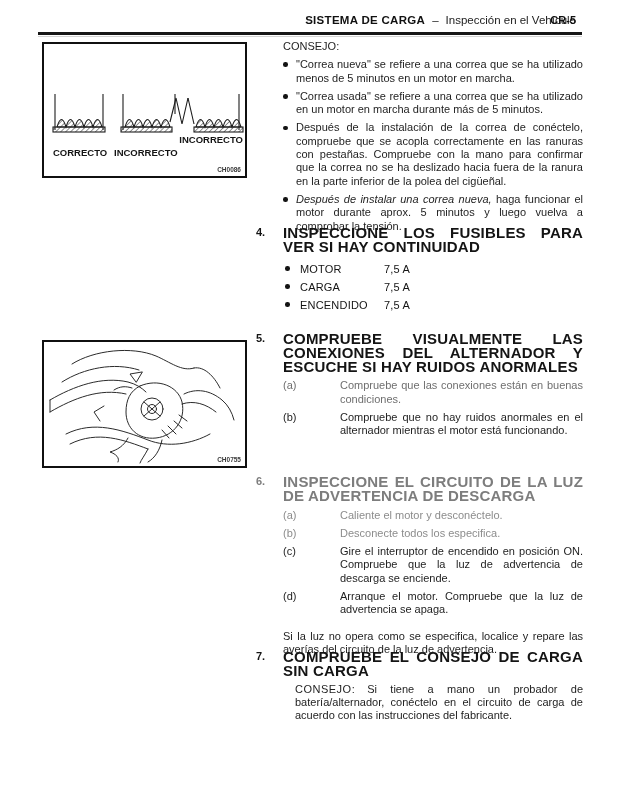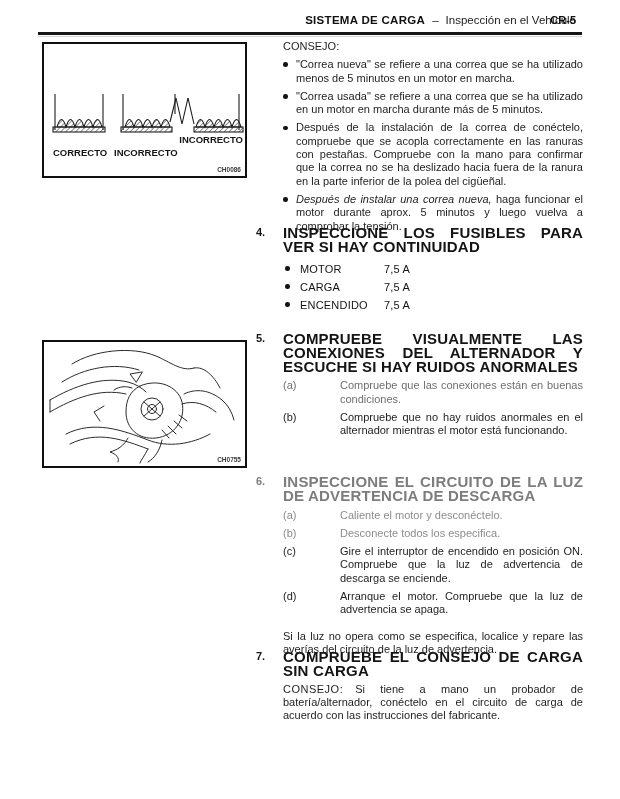--- a/index.html
+++ b/index.html
@@ -234,19 +234,19 @@
         </div>
       </div>
       <p class="itext note">Si la luz no opera como se especifica, localice y repare las averías del circuito de la luz de advertencia.</p>
     </div>
   </div>
 
   <div class="block sec" style="top:650px;">
     <div class="sec-num">7.</div>
     <div class="sec-body">
       <p class="sec-title">COMPRUEBE EL CONSEJO DE CARGA SIN CARGA</p>
-      <p class="itext" style="margin-top:5px;">
+      <p class="itext" style="margin-top:5px;margin-left:12px;">
         <span class="inline-label">CONSEJO:</span><span>Si tiene a mano un probador de batería/alternador, conéctelo en el circuito de carga de acuerdo con las instrucciones del fabricante.</span>
       </p>
     </div>
   </div>
 
 </div>
 
 </body></html>

